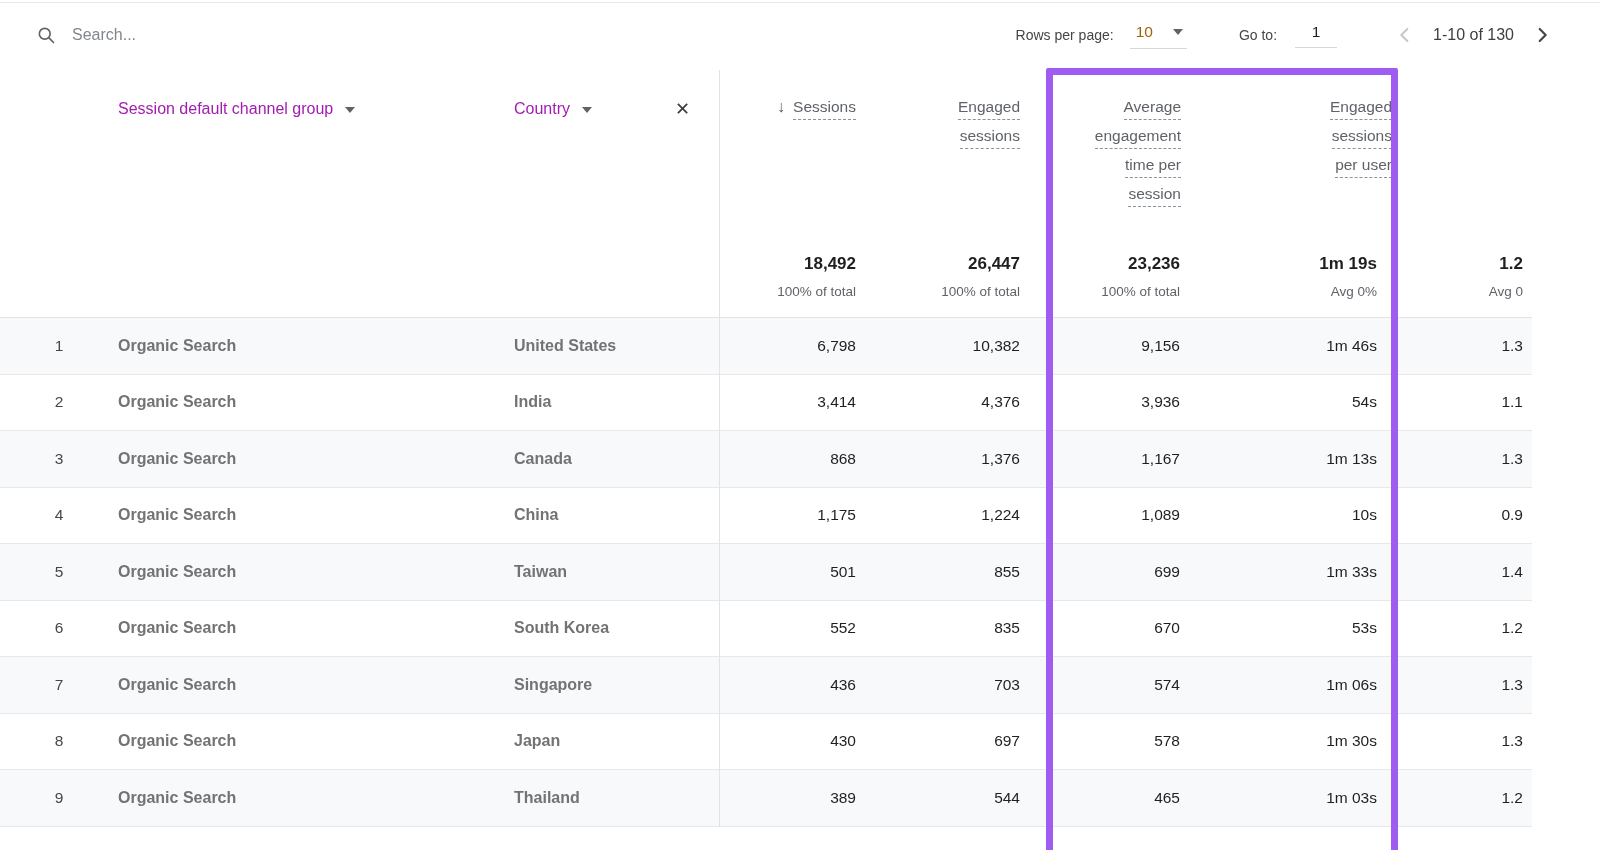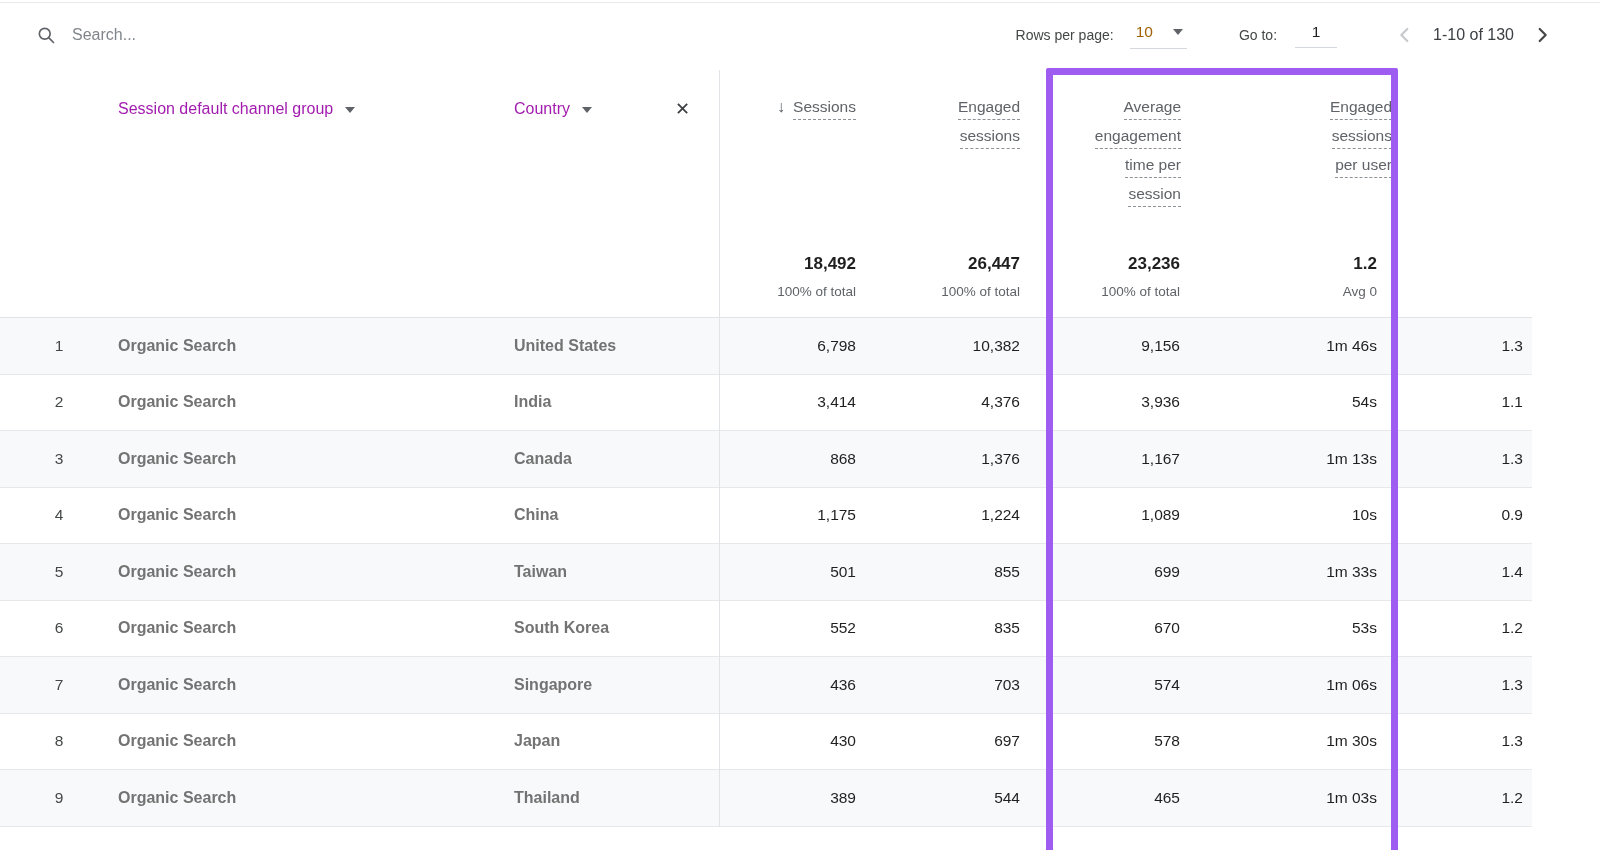--- a/index.html
+++ b/index.html
@@ -173,20 +173,24 @@
         </div>
         <div class="total-cell pr24">
           <span class="total-num">26,447</span>
           <span class="total-sub">100% of total</span>
         </div>
         <div class="total-cell pr24">
           <span class="total-num">23,236</span>
           <span class="total-sub">100% of total</span>
         </div>
         <div class="total-cell pr23">
+          <span class="total-num">1m 19s</span>
+          <span class="total-sub">Avg 0%</span>
+        </div>
+        <div class="total-cell pr23">
           <span class="total-num">1.2</span>
           <span class="total-sub">Avg 0</span>
         </div>
       </div>
     </div>
 
     <div id="rows-container">
   <div class="grid trow alt">
     <div class="cell c-idx">1</div>
     <div class="cell c-dim">Organic Search</div>

